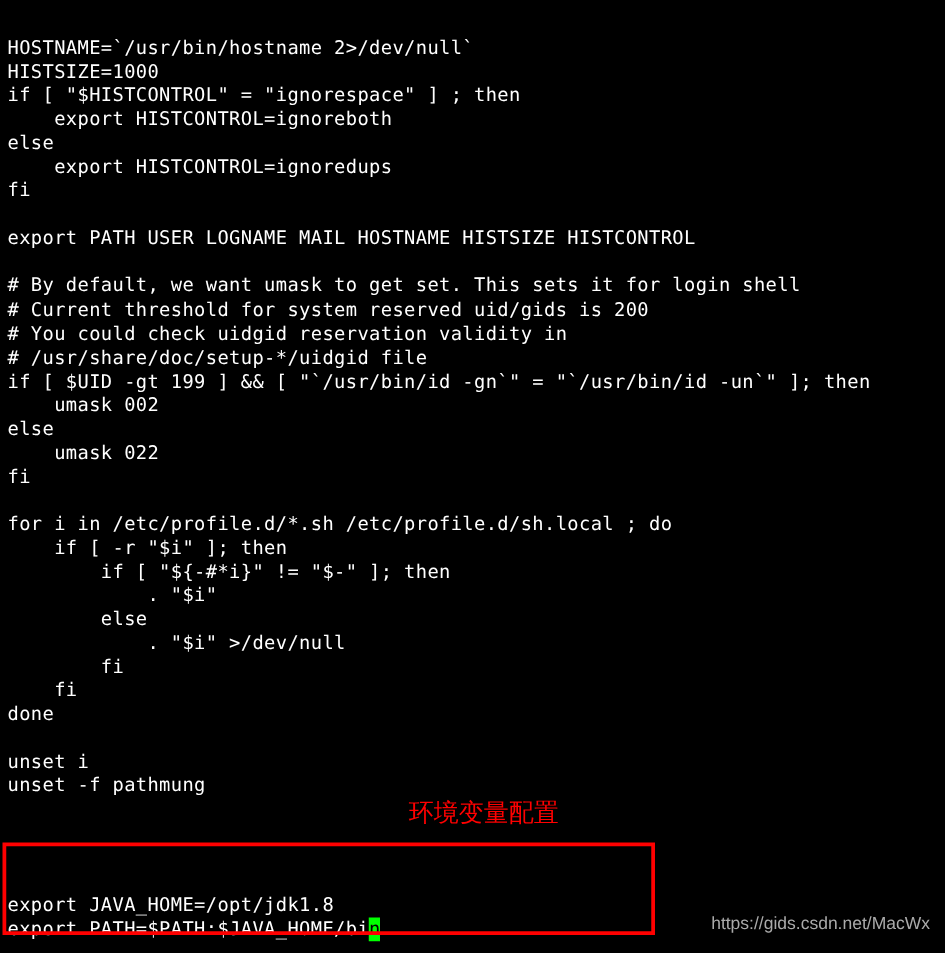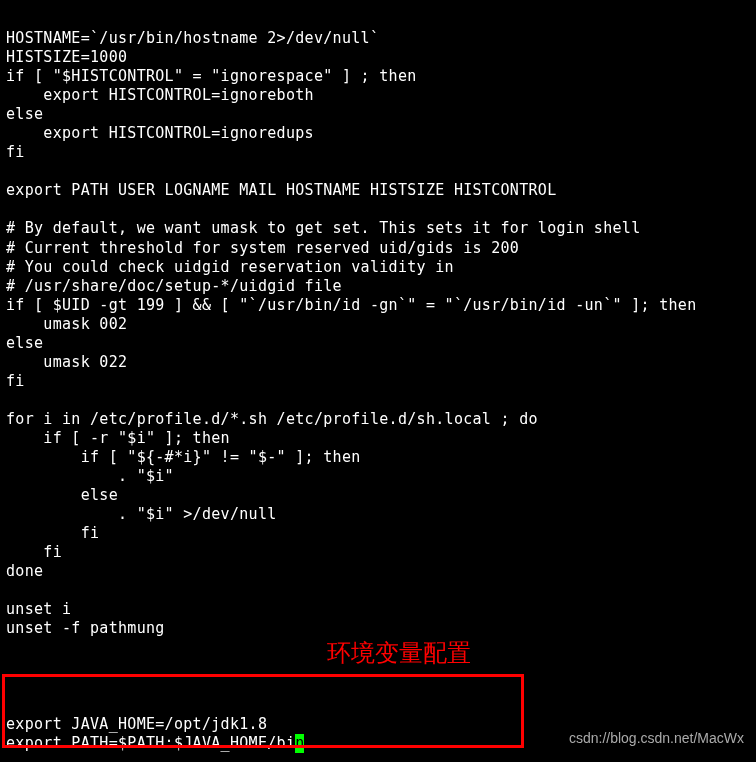--- a/index.html
+++ b/index.html
@@ -20,21 +20,21 @@
     .terminal {
       padding: 29px 6px 6px 6px;
       white-space: pre;
       line-height: 1.27;
       letter-spacing: 0.3px;
     }
     .annotation-label {
       position: absolute;
       color: #ff0000;
       font-family: "Microsoft YaHei", "SimHei", sans-serif;
-      font-size: 24px;
+      font-size: 20px;
       font-weight: normal;
       left: 327px;
       top: 637px;
     }
     .highlight-box {
       position: absolute;
       border: 3px solid #ff0000;
       left: 2px;
       top: 674px;
       width: 522px;
@@ -94,13 +94,13 @@
 
 
 
 export JAVA_HOME=/opt/jdk1.8</span>
 <span><span>export PATH=$PATH:$JAVA_HOME/bi</span><span class="cursor-block">n</span></span></div>
 
 <div class="annotation-label">环境变量配置</div>
 
 <div class="highlight-box"></div>
 
-<div class="watermark">csdn://blog.csdn.net/MacWx</div>
+<div class="watermark">https://gids.csdn.net/MacWx</div>
 
 </body></html>

